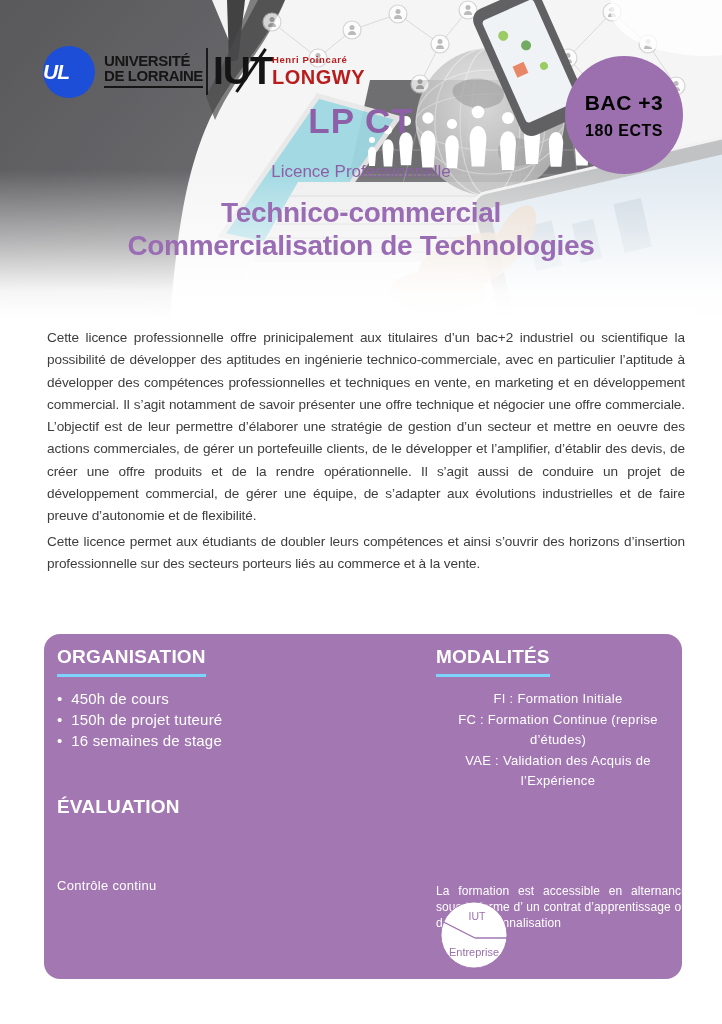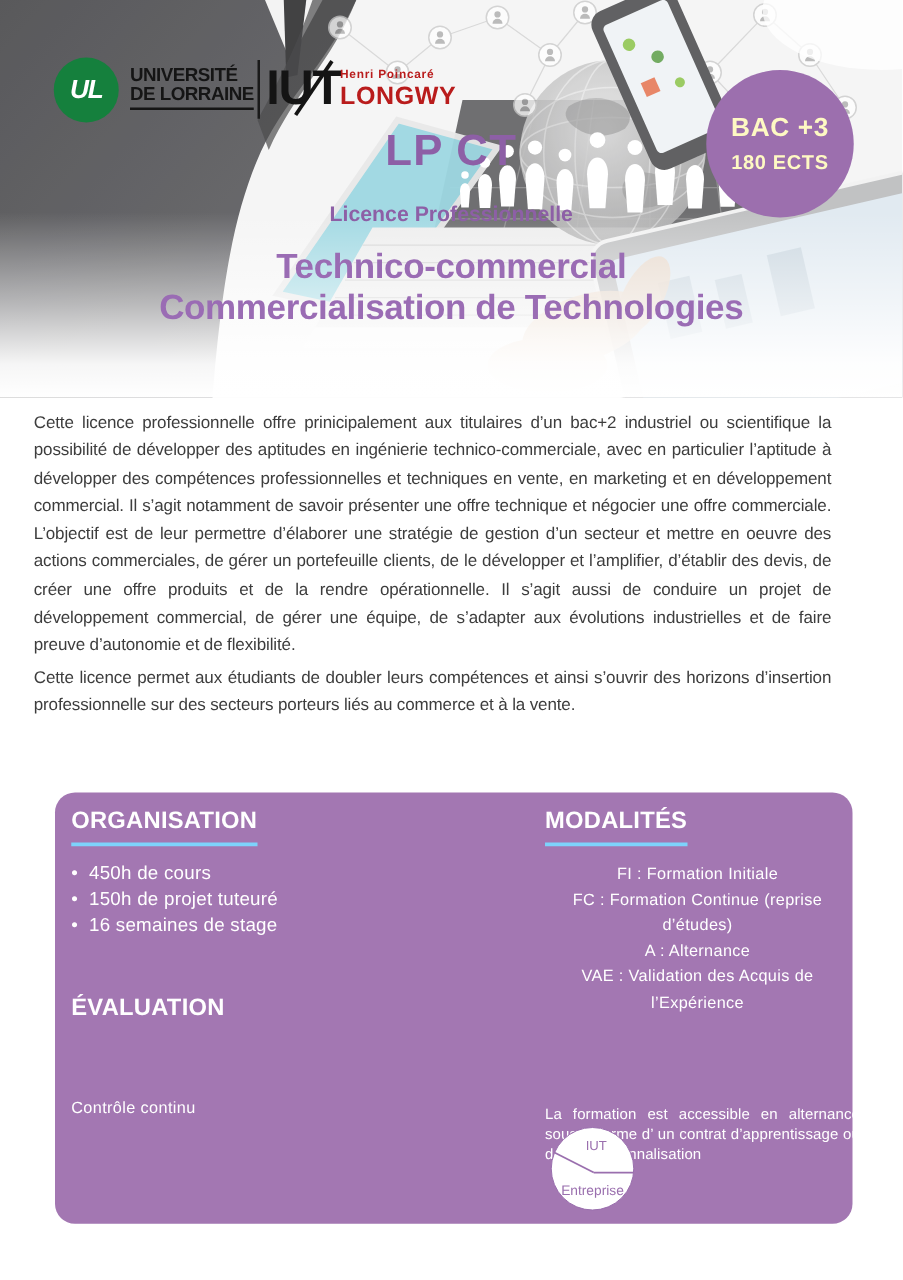--- a/index.html
+++ b/index.html
@@ -11,49 +11,49 @@
   }
   *{margin:0;padding:0;box-sizing:border-box;}
   body{background:#ffffff;font-family:"Liberation Sans","DejaVu Sans",sans-serif;}
   .page{position:relative;width:722px;height:1024px;margin:0 auto;background:#fff;overflow:hidden;}
 
   
   .header-art{position:absolute;left:0;top:0;width:722px;height:318px;}
 
   
   .ul-circle{position:absolute;left:43px;top:46px;width:52px;height:52px;border-radius:50%;
-    background:#15803d;color:#fff;display:flex;align-items:center;justify-content:center;
+    background:#1d4ed8;color:#fff;display:flex;align-items:center;justify-content:flex-start;
     font-weight:bold;font-size:21px;letter-spacing:-1px;font-style:italic;}
   .ul-name{position:absolute;left:104px;top:53px;color:#151515;font-weight:bold;
     font-size:15px;line-height:15px;letter-spacing:-0.4px;border-bottom:2px solid #151515;padding-bottom:3px;}
   .logo-divider{position:absolute;left:206px;top:48px;width:2px;height:47px;background:#1a1a1a;}
   .iut-logo{position:absolute;left:213px;top:46px;width:56px;height:50px;color:#141414;
     font-weight:bold;font-size:39px;line-height:50px;letter-spacing:-1px;}
   .iut-slash{position:absolute;left:22px;top:-6px;width:3px;height:52px;background:#141414;transform:rotate(34deg);transform-origin:bottom center;}
   .iut-site{position:absolute;left:272px;top:54px;color:#b91c1c;}
   .iut-site .l1{font-size:9.5px;font-weight:bold;letter-spacing:0.6px;}
   .iut-site .l2{font-size:20px;font-weight:bold;letter-spacing:0.5px;margin-top:1px;}
 
   
   .badge{position:absolute;left:565px;top:56px;width:118px;height:118px;border-radius:50%;
-    background:var(--purple-badge,#9c6fae);color:#fef9c3;display:flex;flex-direction:column;
+    background:var(--purple-badge,#9c6fae);color:#000000;display:flex;flex-direction:column;
     align-items:center;justify-content:center;gap:7px;}
   .badge .b1{font-size:21px;font-weight:bold;letter-spacing:0.5px;}
   .badge .b2{font-size:16px;font-weight:bold;letter-spacing:0.5px;}
 
   
   .program-code{position:absolute;left:0;top:101px;width:722px;text-align:center;
     color:var(--purple-title,#8d5fa6);font-size:35px;font-weight:bold;letter-spacing:1px;}
   .program-type{position:absolute;left:0;top:162px;width:722px;text-align:center;
-    color:var(--purple-title,#8d5fa6);font-size:17px;font-weight:bold;}
+    color:var(--purple-title,#8d5fa6);font-size:17px;font-weight:normal;}
   .program-title{position:absolute;left:0;top:196px;width:722px;text-align:center;
     color:var(--purple-subtitle,#9a6cb4);font-size:28px;font-weight:bold;line-height:33px;letter-spacing:-0.3px;}
 
   
-  .intro{position:absolute;left:27px;top:327px;width:638px;color:var(--text-dark,#3d3d3d);
+  .intro{position:absolute;left:47px;top:327px;width:638px;color:var(--text-dark,#3d3d3d);
     font-size:13.6px;line-height:22.3px;text-align:justify;letter-spacing:-0.1px;}
   .intro p + p{margin-top:3px;}
 
   
   .info-box{position:absolute;left:44px;top:634px;width:638px;height:345px;
     background:var(--purple-box,#a377b2);border-radius:16px;color:#fff;}
   .sec-title{position:absolute;font-size:19px;font-weight:bold;letter-spacing:0.2px;
     border-bottom:3px solid #7dd3fc;padding-bottom:6px;display:inline-block;}
   .sec-title.no-rule{border-bottom:none;}
   .org-title{left:13px;top:12px;}
@@ -262,21 +262,20 @@
     <ul class="org-list">
       <li>450h de cours</li>
       <li>150h de projet tuteuré</li>
       <li>16 semaines de stage</li>
     </ul>
 
     <div class="sec-title mod-title" style="position:absolute">MODALITÉS</div>
     <ul class="mod-list">
       <li>FI : Formation Initiale</li>
       <li>FC : Formation Continue (reprise d’études)</li>
-      <li>A : Alternance</li>
       <li>VAE : Validation des Acquis de l’Expérience</li>
     </ul>
 
     <div class="sec-title no-rule eval-title" style="position:absolute">ÉVALUATION</div>
     <div class="eval-text">Contrôle continu</div>
 
     <div class="alt-text">La formation est accessible en alternance sous la forme d’ un contrat d’apprentissage ou de professionnalisation</div>
 
     <svg class="pie" width="76" height="72" viewBox="0 0 76 72">
       <circle cx="38" cy="35" r="33" fill="#ffffff" stroke="#9a6fae" stroke-width="0.8"></circle>

